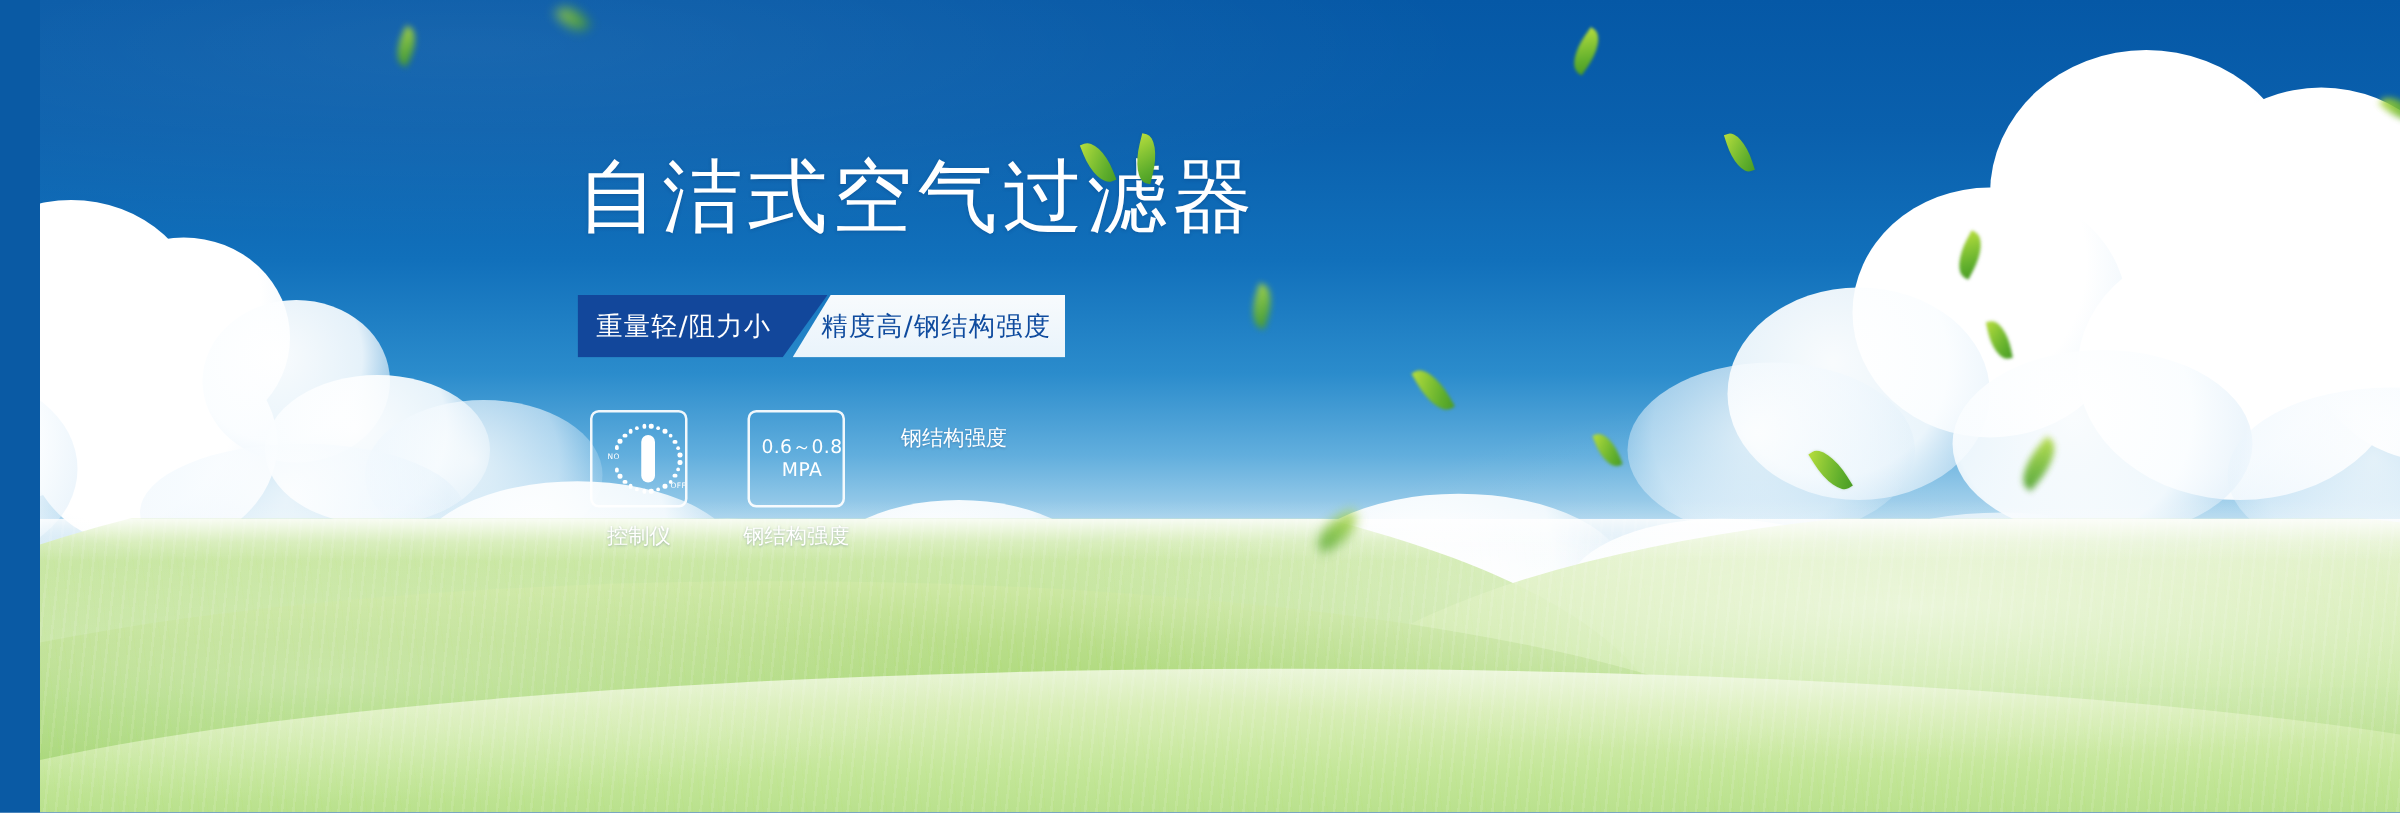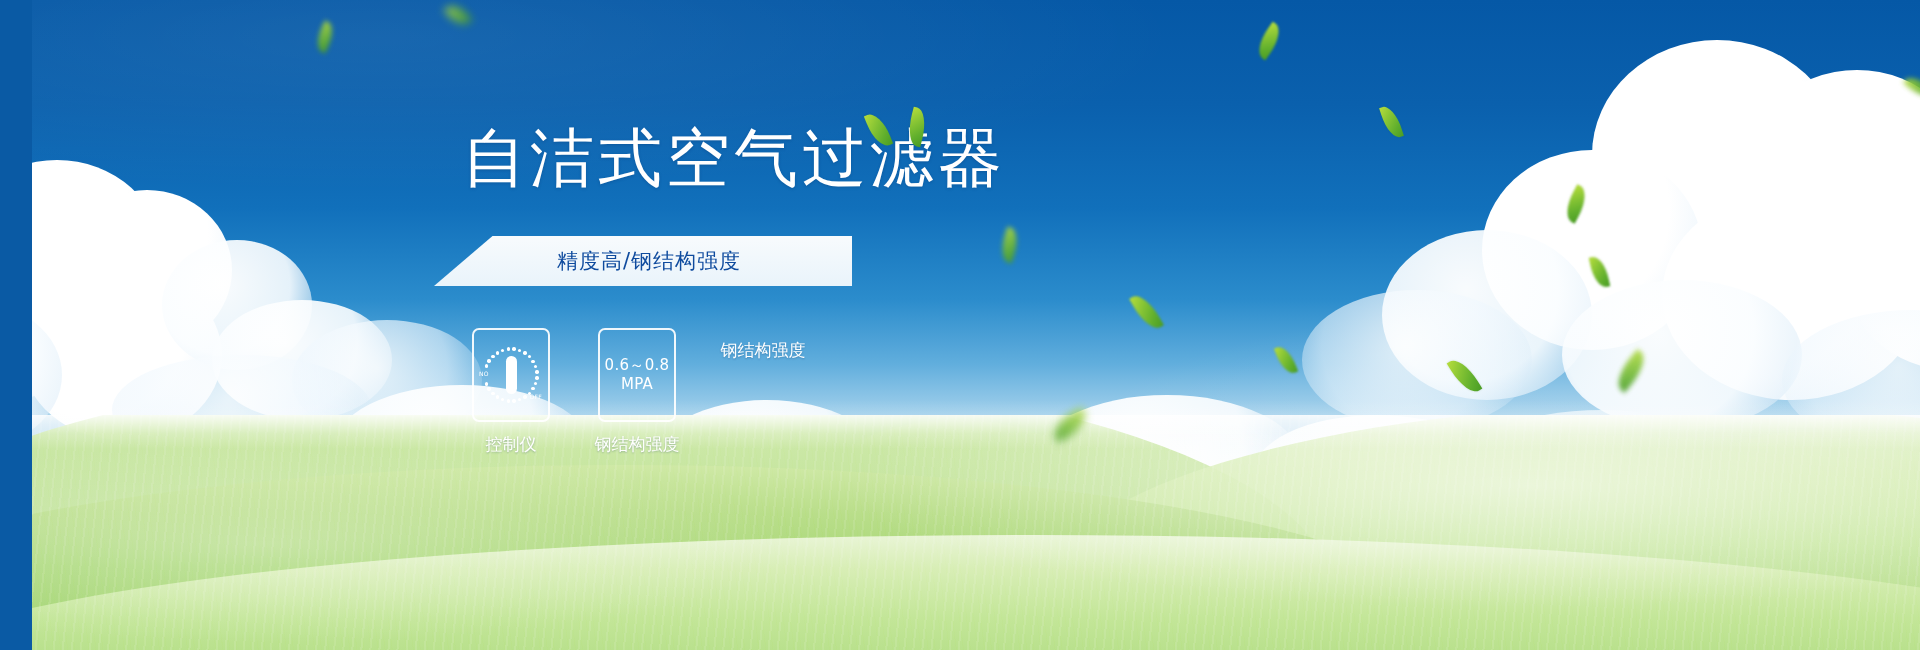--- a/index.html
+++ b/index.html
@@ -159,23 +159,23 @@
     transform:translateX(6px);
   }
 
   
   .features{
     position:absolute;left:440px;top:328px;
     display:flex;align-items:flex-start;gap:48px;
   }
   .feature{width:78px;display:flex;flex-direction:column;align-items:center;}
   .feature-box{
-    width:78px;height:94px;box-sizing:border-box;
+    width:78px;height:78px;box-sizing:border-box;
     border:2px solid rgba(255,255,255,.92);border-radius:7px;
-    display:flex;flex-direction:column;align-items:center;justify-content:center;
+    display:flex;flex-direction:column;align-items:flex-end;justify-content:center;
     color:#fff;position:relative;overflow:hidden;
   }
   .feature-text{
     font-size:15px;line-height:1.25;text-align:center;color:#fff;
     font-family:"DejaVu Sans","Liberation Sans",sans-serif;letter-spacing:.3px;
   }
   .feature-text .l2{display:block;}
   .feature-label{
     margin-top:11px;font-size:17px;color:#ffffff;white-space:nowrap;
     font-family:"DejaVu Sans","Liberation Sans",sans-serif;
@@ -307,20 +307,23 @@
   <div class="leaf blur3" style="left:1028px;top:406px;width:20px;height:38px;transform:rotate(62deg);"></div>
   <div class="leaf blur2" style="left:1880px;top:72px;width:14px;height:30px;transform:rotate(-50deg);"></div>
 
   <div class="content">
 
     <div class="title">自洁式空气过滤器</div>
     <div class="leaf" id="title-leaf-a"></div>
     <div class="leaf" id="title-leaf-b"></div>
 
     <div class="ribbon">
+      <div class="ribbon-left">
+        <span>重量轻/阻力小</span>
+      </div>
       <div class="ribbon-right">
         <span>精度高/钢结构强度</span>
       </div>
     </div>
 
     <div class="features">
 
       <div class="feature">
         <div class="feature-box">
           <div class="gauge">

